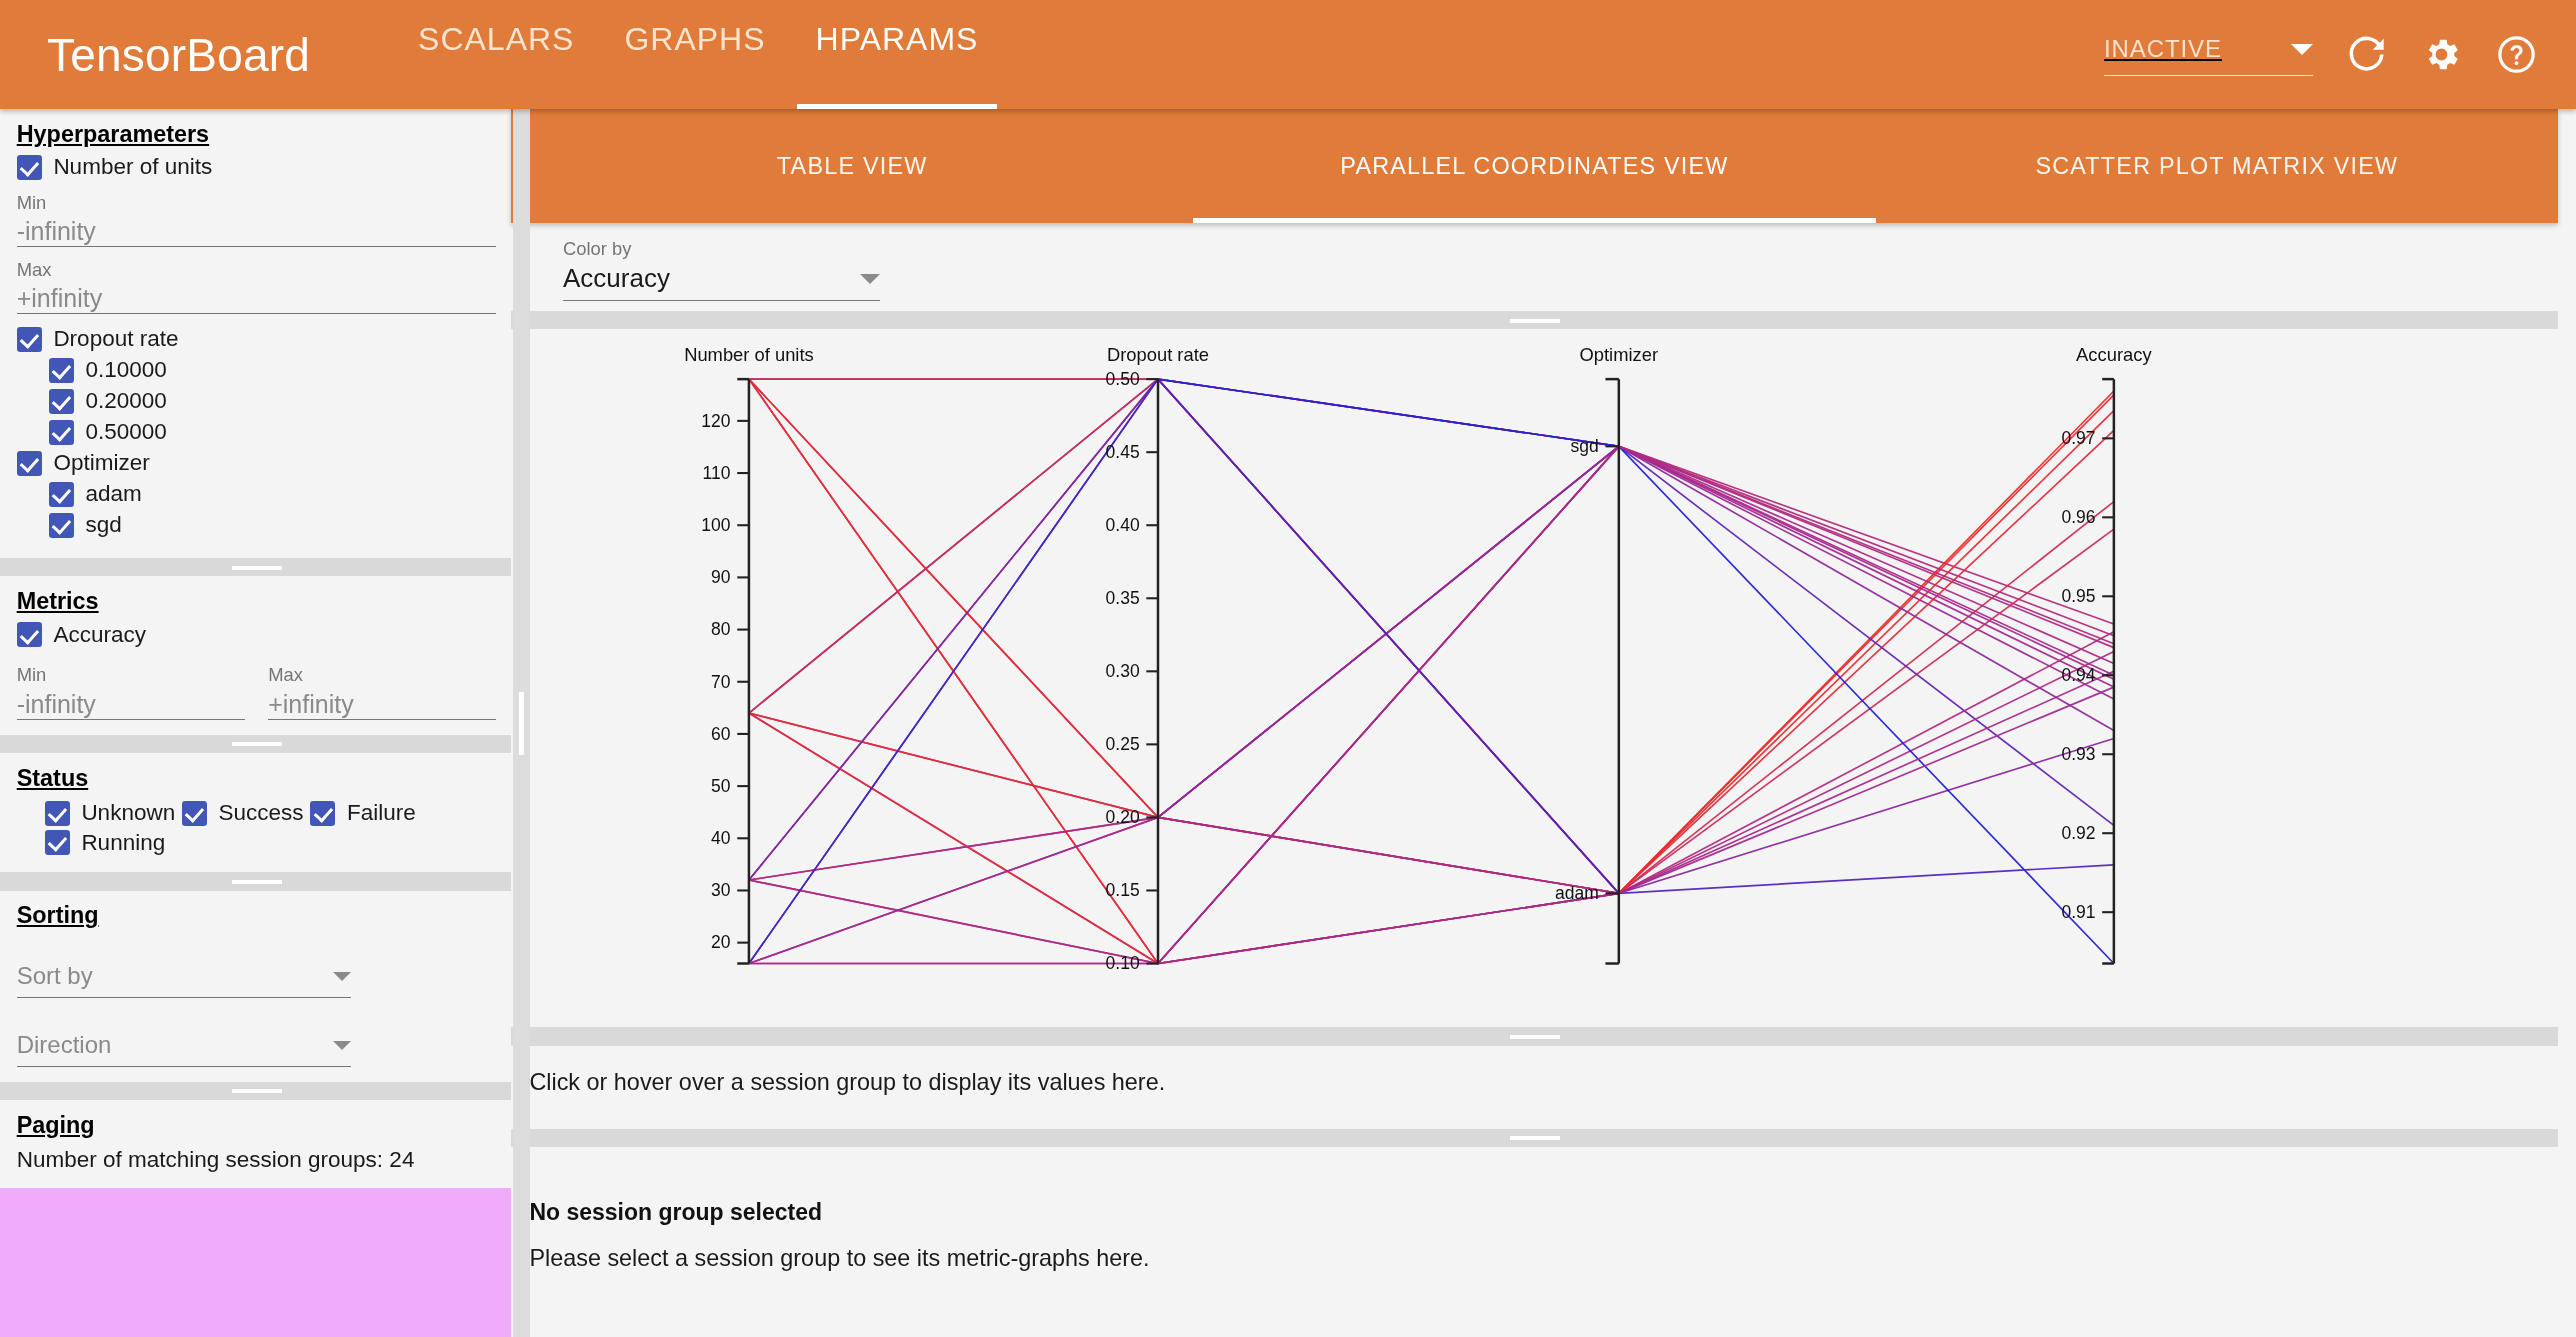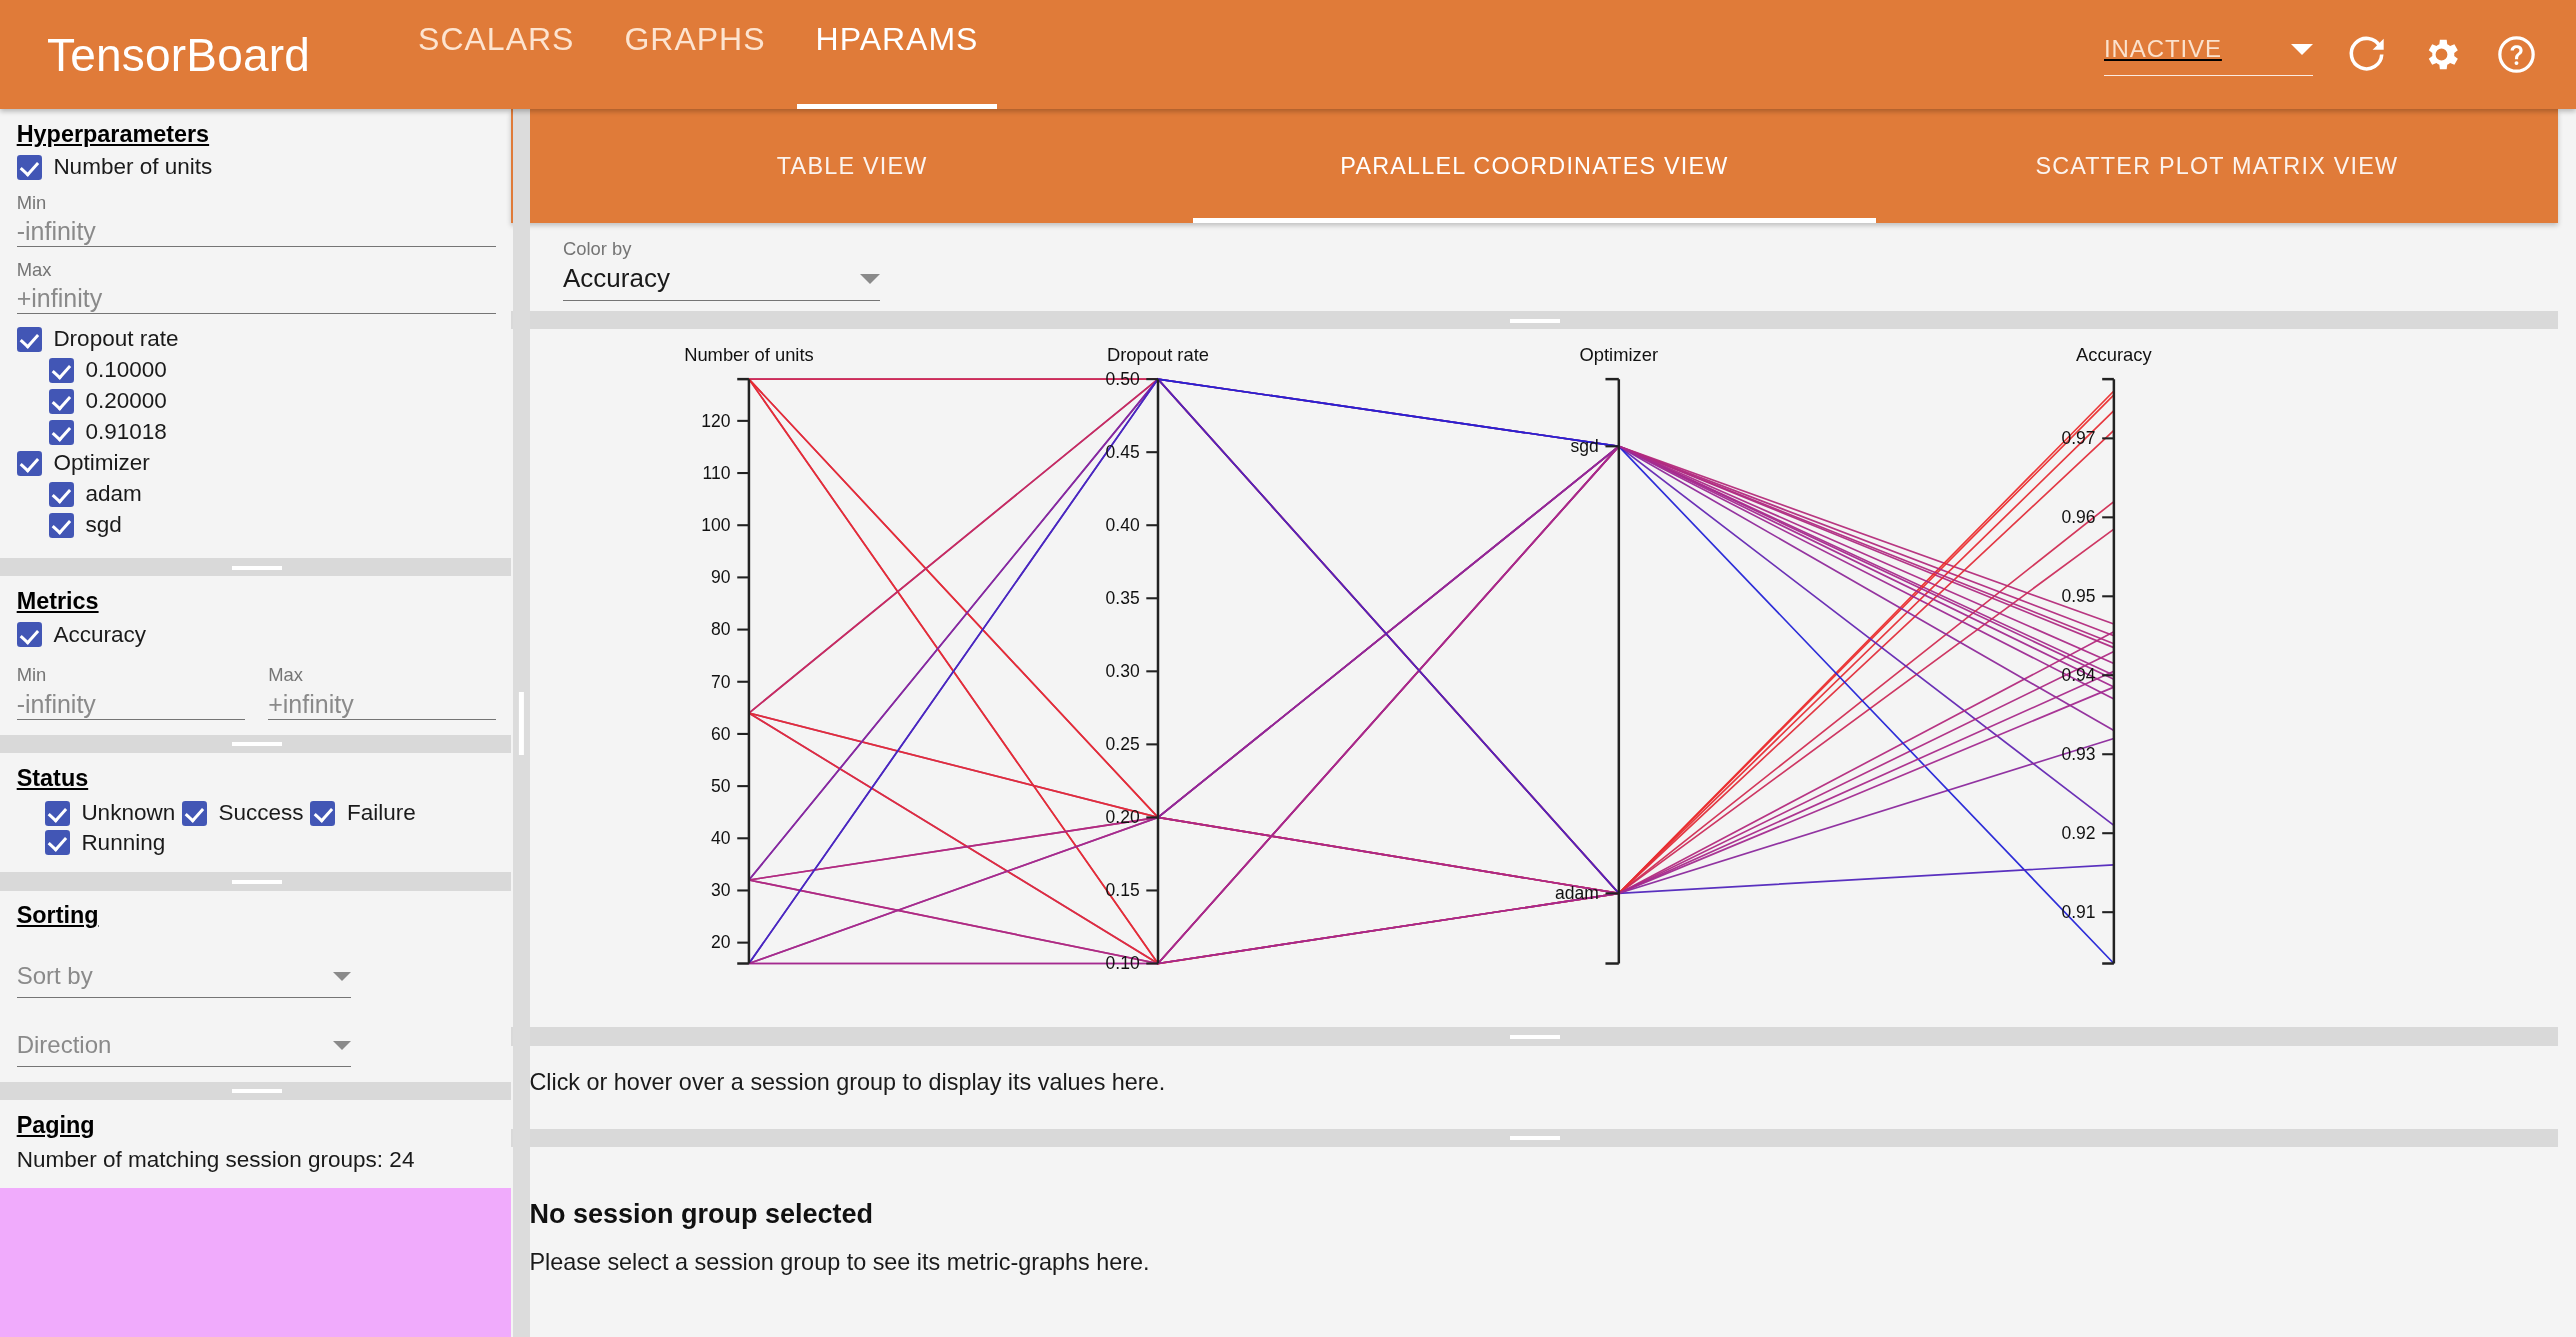--- a/index.html
+++ b/index.html
@@ -233,21 +233,21 @@
     height: 83px;
     background: #f4f4f4;
     padding: 23.4px 18.4px 0 18.4px;
   }
   .hover-pane .htext { font-size: 23.4px; color: #1a1a1a; }
   .sess-pane {
     background: #f4f4f4;
     padding: 52px 18.4px 0 18.4px;
     height: 217px;
   }
-  .sess-title { font-size: 27px; font-weight: bold; color: #111; margin-bottom: 18.4px; }
+  .sess-title { font-size: 23px; font-weight: bold; color: #111; margin-bottom: 18.4px; }
   .sess-sub { font-size: 23.4px; color: #1a1a1a; }
 
   
   .ax-title { font-size: 22px; fill: #111; font-family: "Liberation Sans", sans-serif; }
   .ax-tick  { font-size: 21px; fill: #111; font-family: "Liberation Sans", sans-serif; }
 </style>
 </head>
 <body>
 
 <div class="app-header">
@@ -304,21 +304,21 @@
     <div class="chk-row indent">
       <span class="cbox"></span>
       <span class="chk-label">0.10000</span>
     </div>
     <div class="chk-row indent">
       <span class="cbox"></span>
       <span class="chk-label">0.20000</span>
     </div>
     <div class="chk-row indent">
       <span class="cbox"></span>
-      <span class="chk-label">0.91018</span>
+      <span class="chk-label">0.50000</span>
     </div>
 
     <div class="chk-row">
       <span class="cbox"></span>
       <span class="chk-label">Optimizer</span>
     </div>
     <div class="chk-row indent">
       <span class="cbox"></span>
       <span class="chk-label">adam</span>
     </div>

